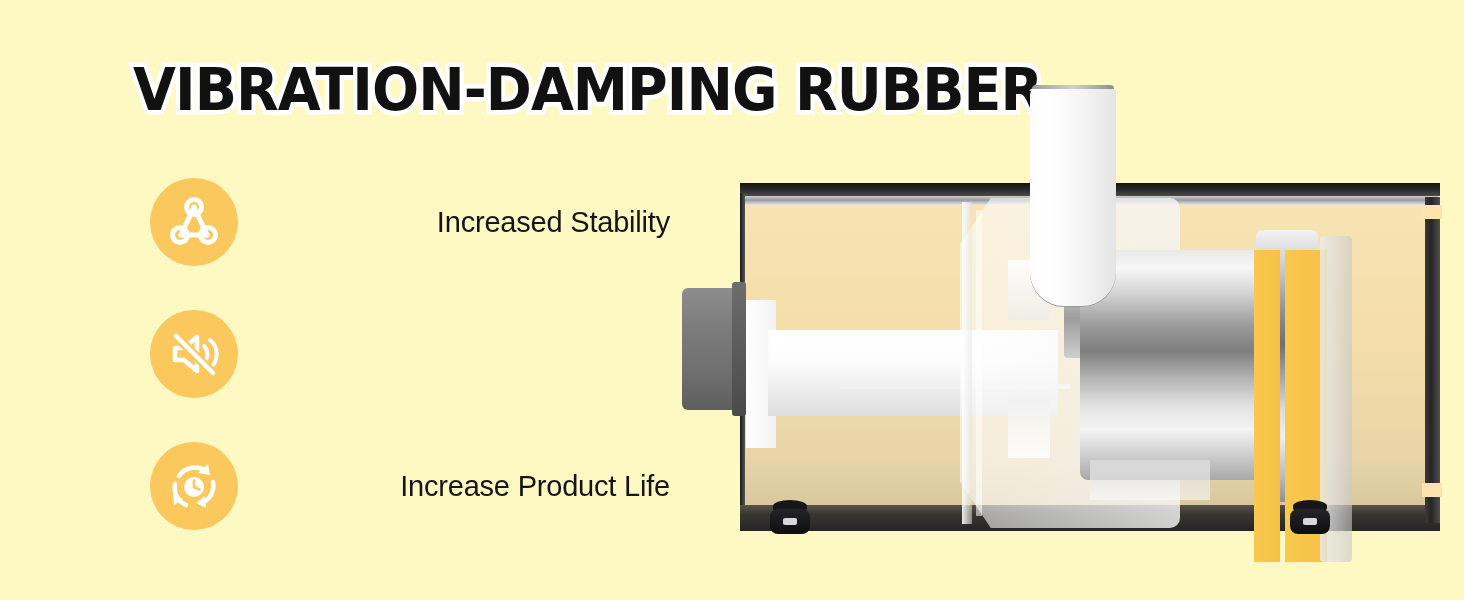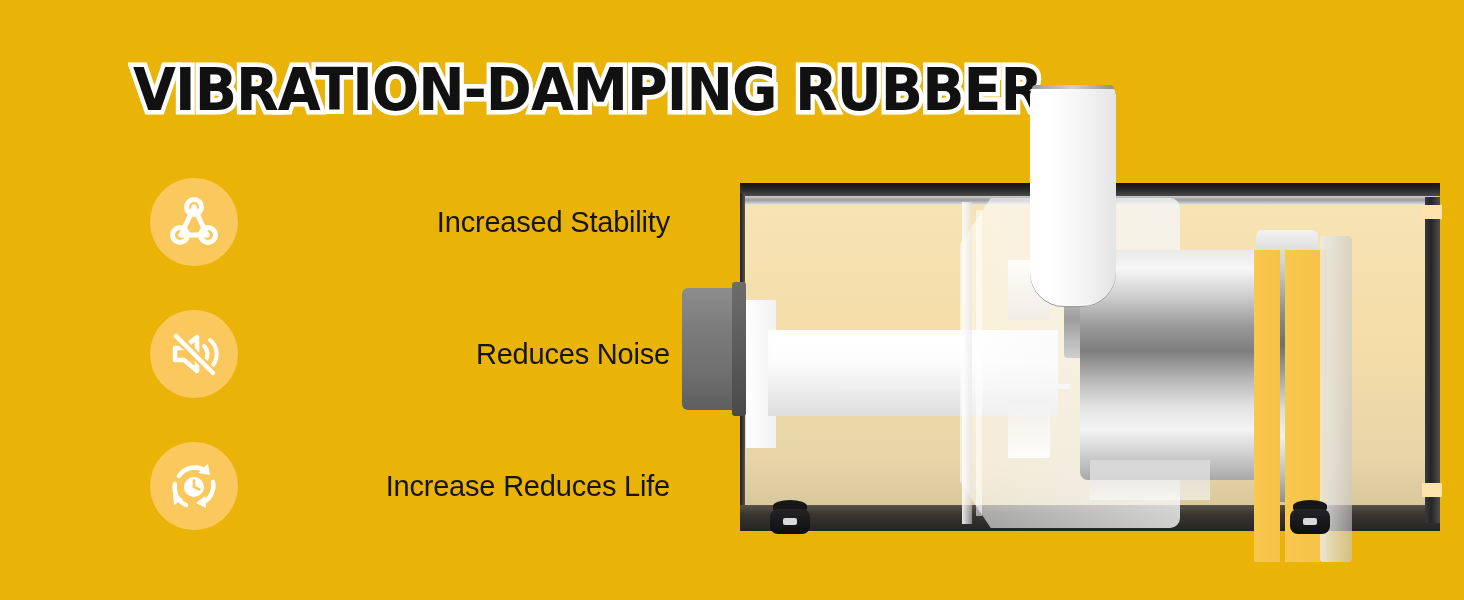--- a/index.html
+++ b/index.html
@@ -5,21 +5,21 @@
 <style>
   * { margin:0; padding:0; box-sizing:border-box; }
   html,body { width:1464px; height:600px; overflow:hidden; }
   body {
     font-family:"Liberation Sans", sans-serif;
     background:#fee3ad;
     position:relative;
   }
   .banner {
     position:absolute; inset:0;
-    background:#eab308;
+    background:#fef9c3;
     overflow:hidden;
   }
 
   
   .title {
     position:absolute;
     left:133px; top:55px;
     font-size:59px;
     font-weight:bold;
     letter-spacing:-1px;
@@ -302,40 +302,39 @@
     <div class="feature-row">
       <div class="feature-icon-circle">
         <svg width="56" height="56" viewBox="0 0 56 56" aria-hidden="true">
           <path d="M9 22 H18 L31 11 V45 L18 34 H9 Z" fill="none" stroke="#ffffff" stroke-width="4.5" stroke-linejoin="round"></path>
           <path d="M38 20 A11 11 0 0 1 38 36" fill="none" stroke="#ffffff" stroke-width="4" stroke-linecap="round"></path>
           <path d="M44 14 A18 18 0 0 1 44 42" fill="none" stroke="#ffffff" stroke-width="4" stroke-linecap="round"></path>
           <line x1="10" y1="10" x2="47" y2="47" stroke="#fbc85e" stroke-width="9" stroke-linecap="round"></line>
           <line x1="10" y1="10" x2="47" y2="47" stroke="#ffffff" stroke-width="4.5" stroke-linecap="round"></line>
         </svg>
       </div>
-      <div class="feature-label">Reduces Noise</div>
     </div>
 
     <div class="feature-row">
       <div class="feature-icon-circle">
         <svg width="56" height="56" viewBox="0 0 56 56" aria-hidden="true">
           <path d="M13 18 A19 19 0 0 1 40 13" fill="none" stroke="#ffffff" stroke-width="4.5" stroke-linecap="round"></path>
           <polygon points="42,6 44,17 32,15" fill="#ffffff"></polygon>
           <path d="M47 24 A19 19 0 0 1 36 45" fill="none" stroke="#ffffff" stroke-width="4.5" stroke-linecap="round"></path>
           <polygon points="40,50 30,45 39,38" fill="#ffffff"></polygon>
           <path d="M20 47 A19 19 0 0 1 9 26" fill="none" stroke="#ffffff" stroke-width="4.5" stroke-linecap="round"></path>
           <polygon points="7,36 17,41 8,47" fill="#ffffff"></polygon>
           <circle cx="28" cy="29" r="10" fill="#ffffff"></circle>
           <g stroke="#fbc85e" stroke-width="2.6" stroke-linecap="round">
             <line x1="28" y1="29" x2="28" y2="22.5"></line>
             <line x1="28" y1="29" x2="33.5" y2="31.5"></line>
           </g>
         </svg>
       </div>
-      <div class="feature-label">Increase Reduces Life</div>
+      <div class="feature-label">Increase Product Life</div>
     </div>
 
   </div>
 
   <div class="product">
 
     <div class="housing">
       <div class="housing-inner"></div>
       <div class="housing-top"></div>
       <div class="housing-top-sheen"></div>

